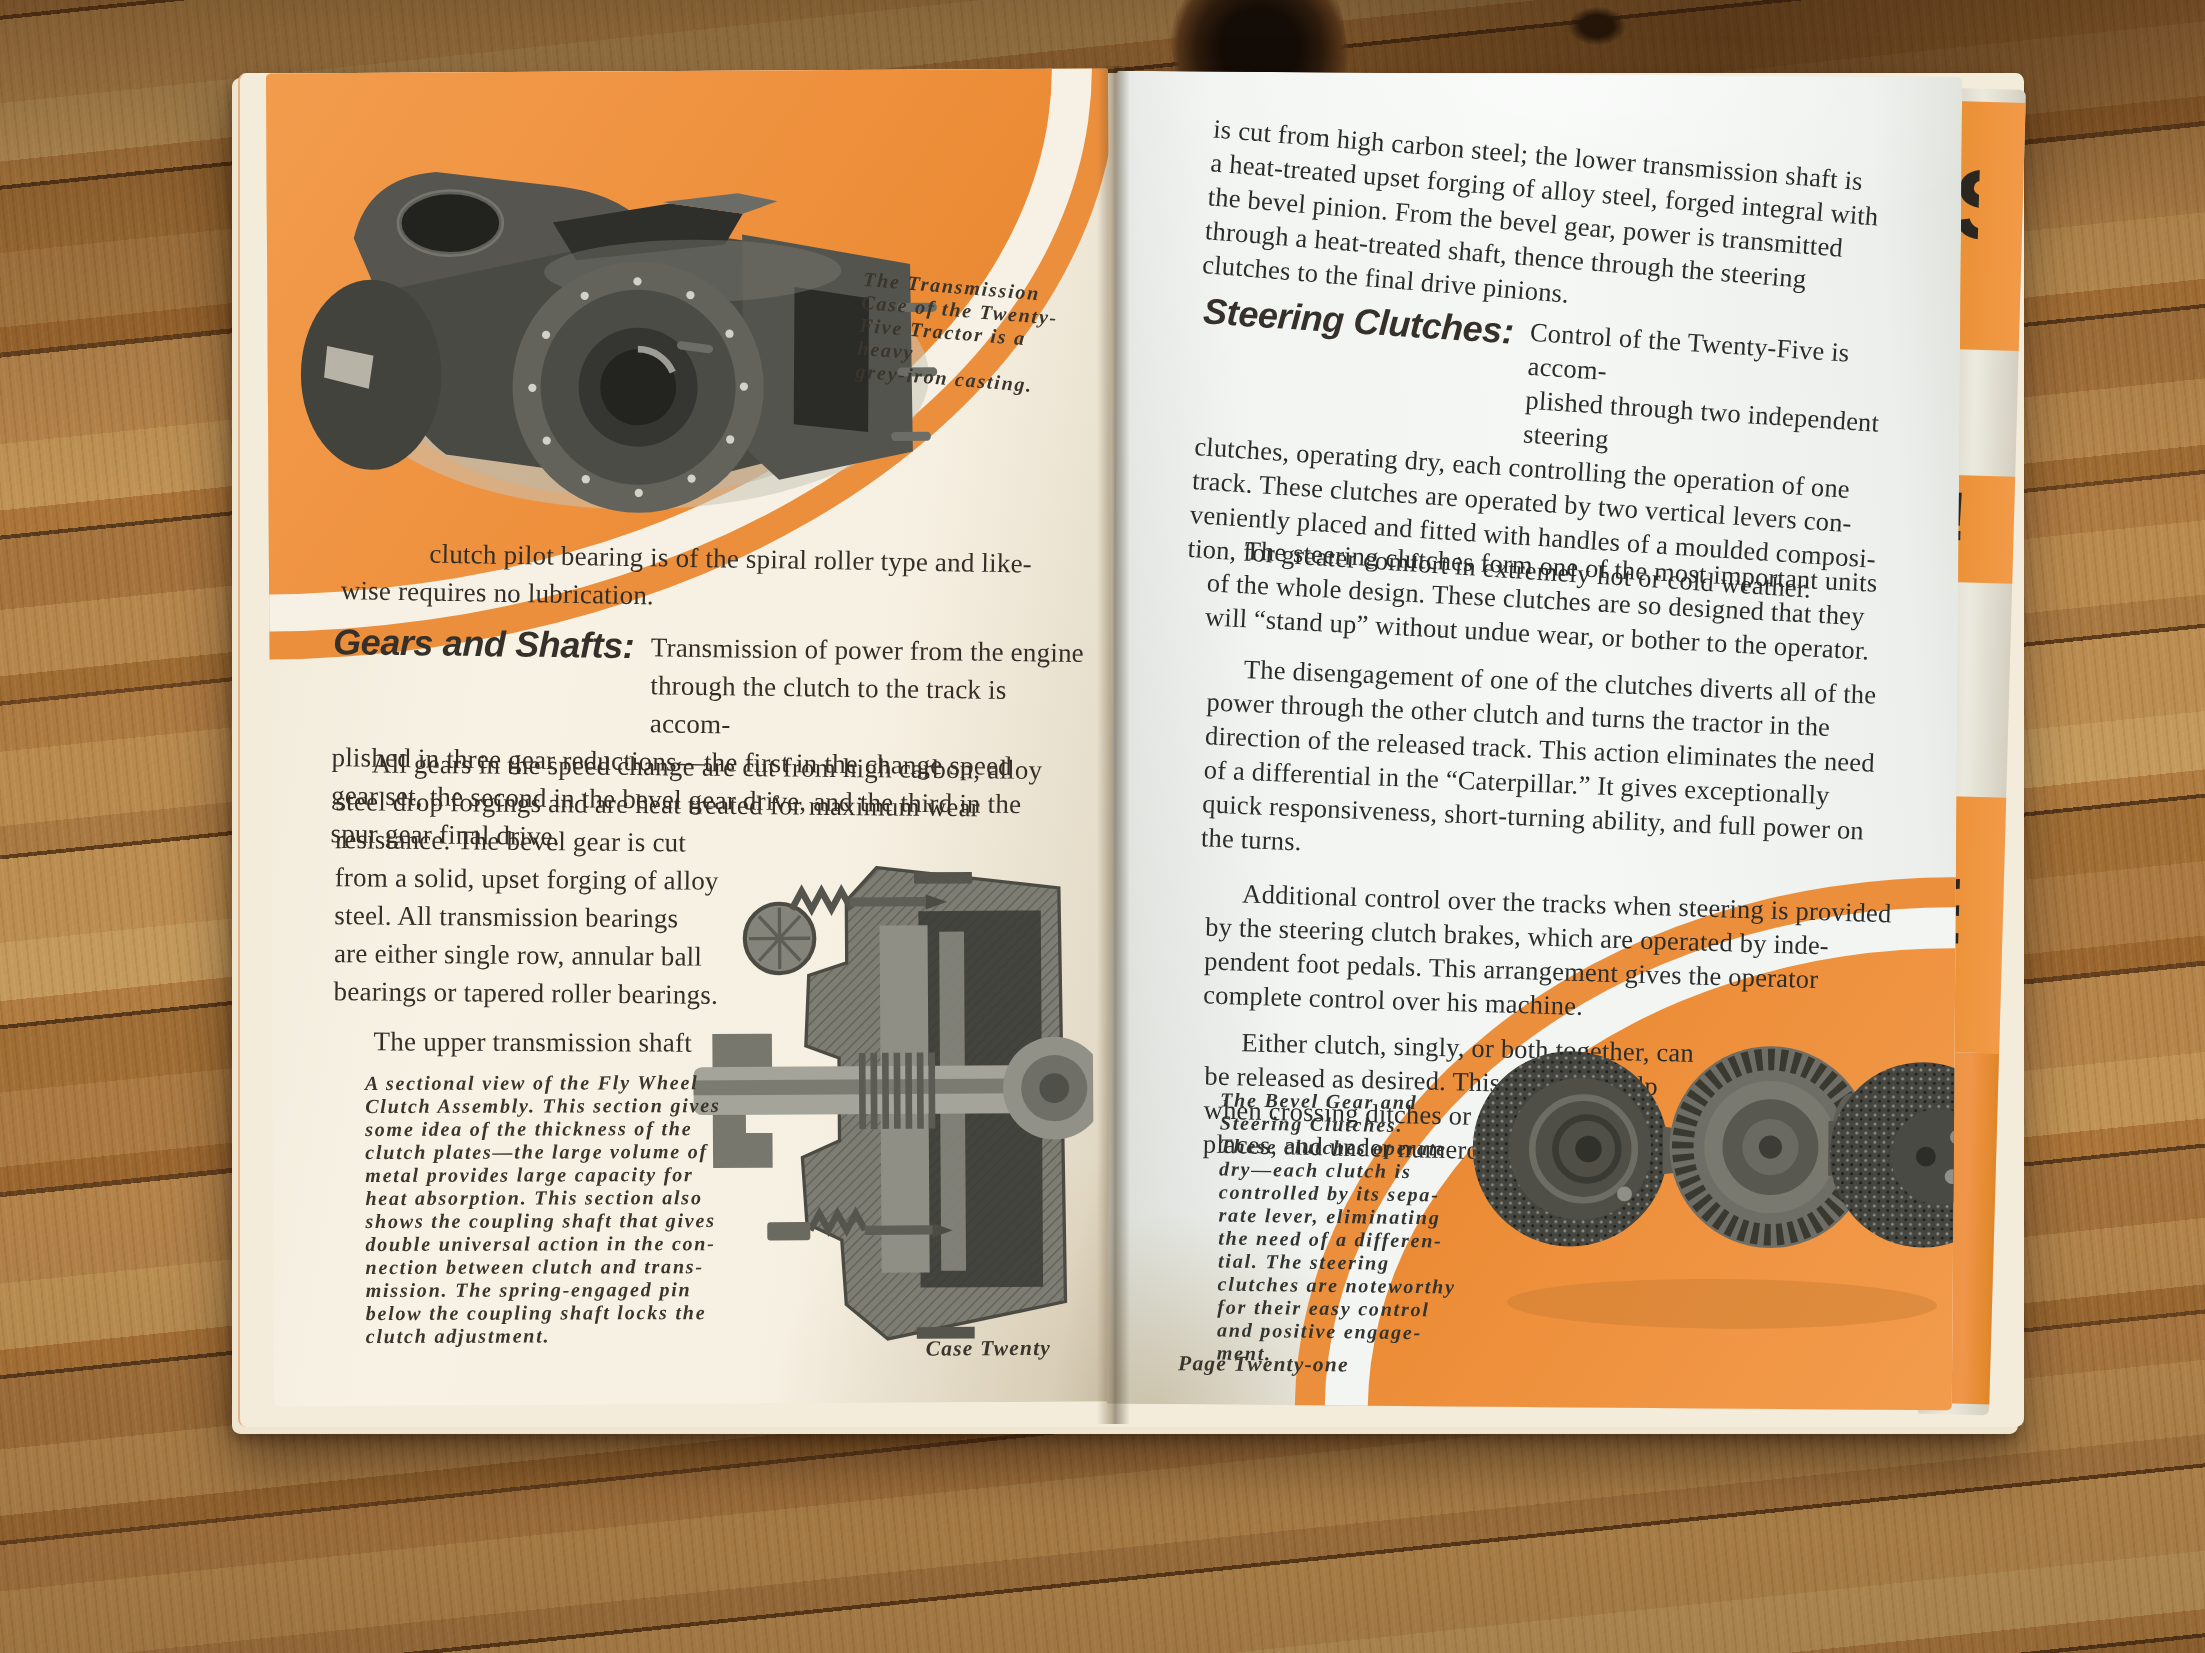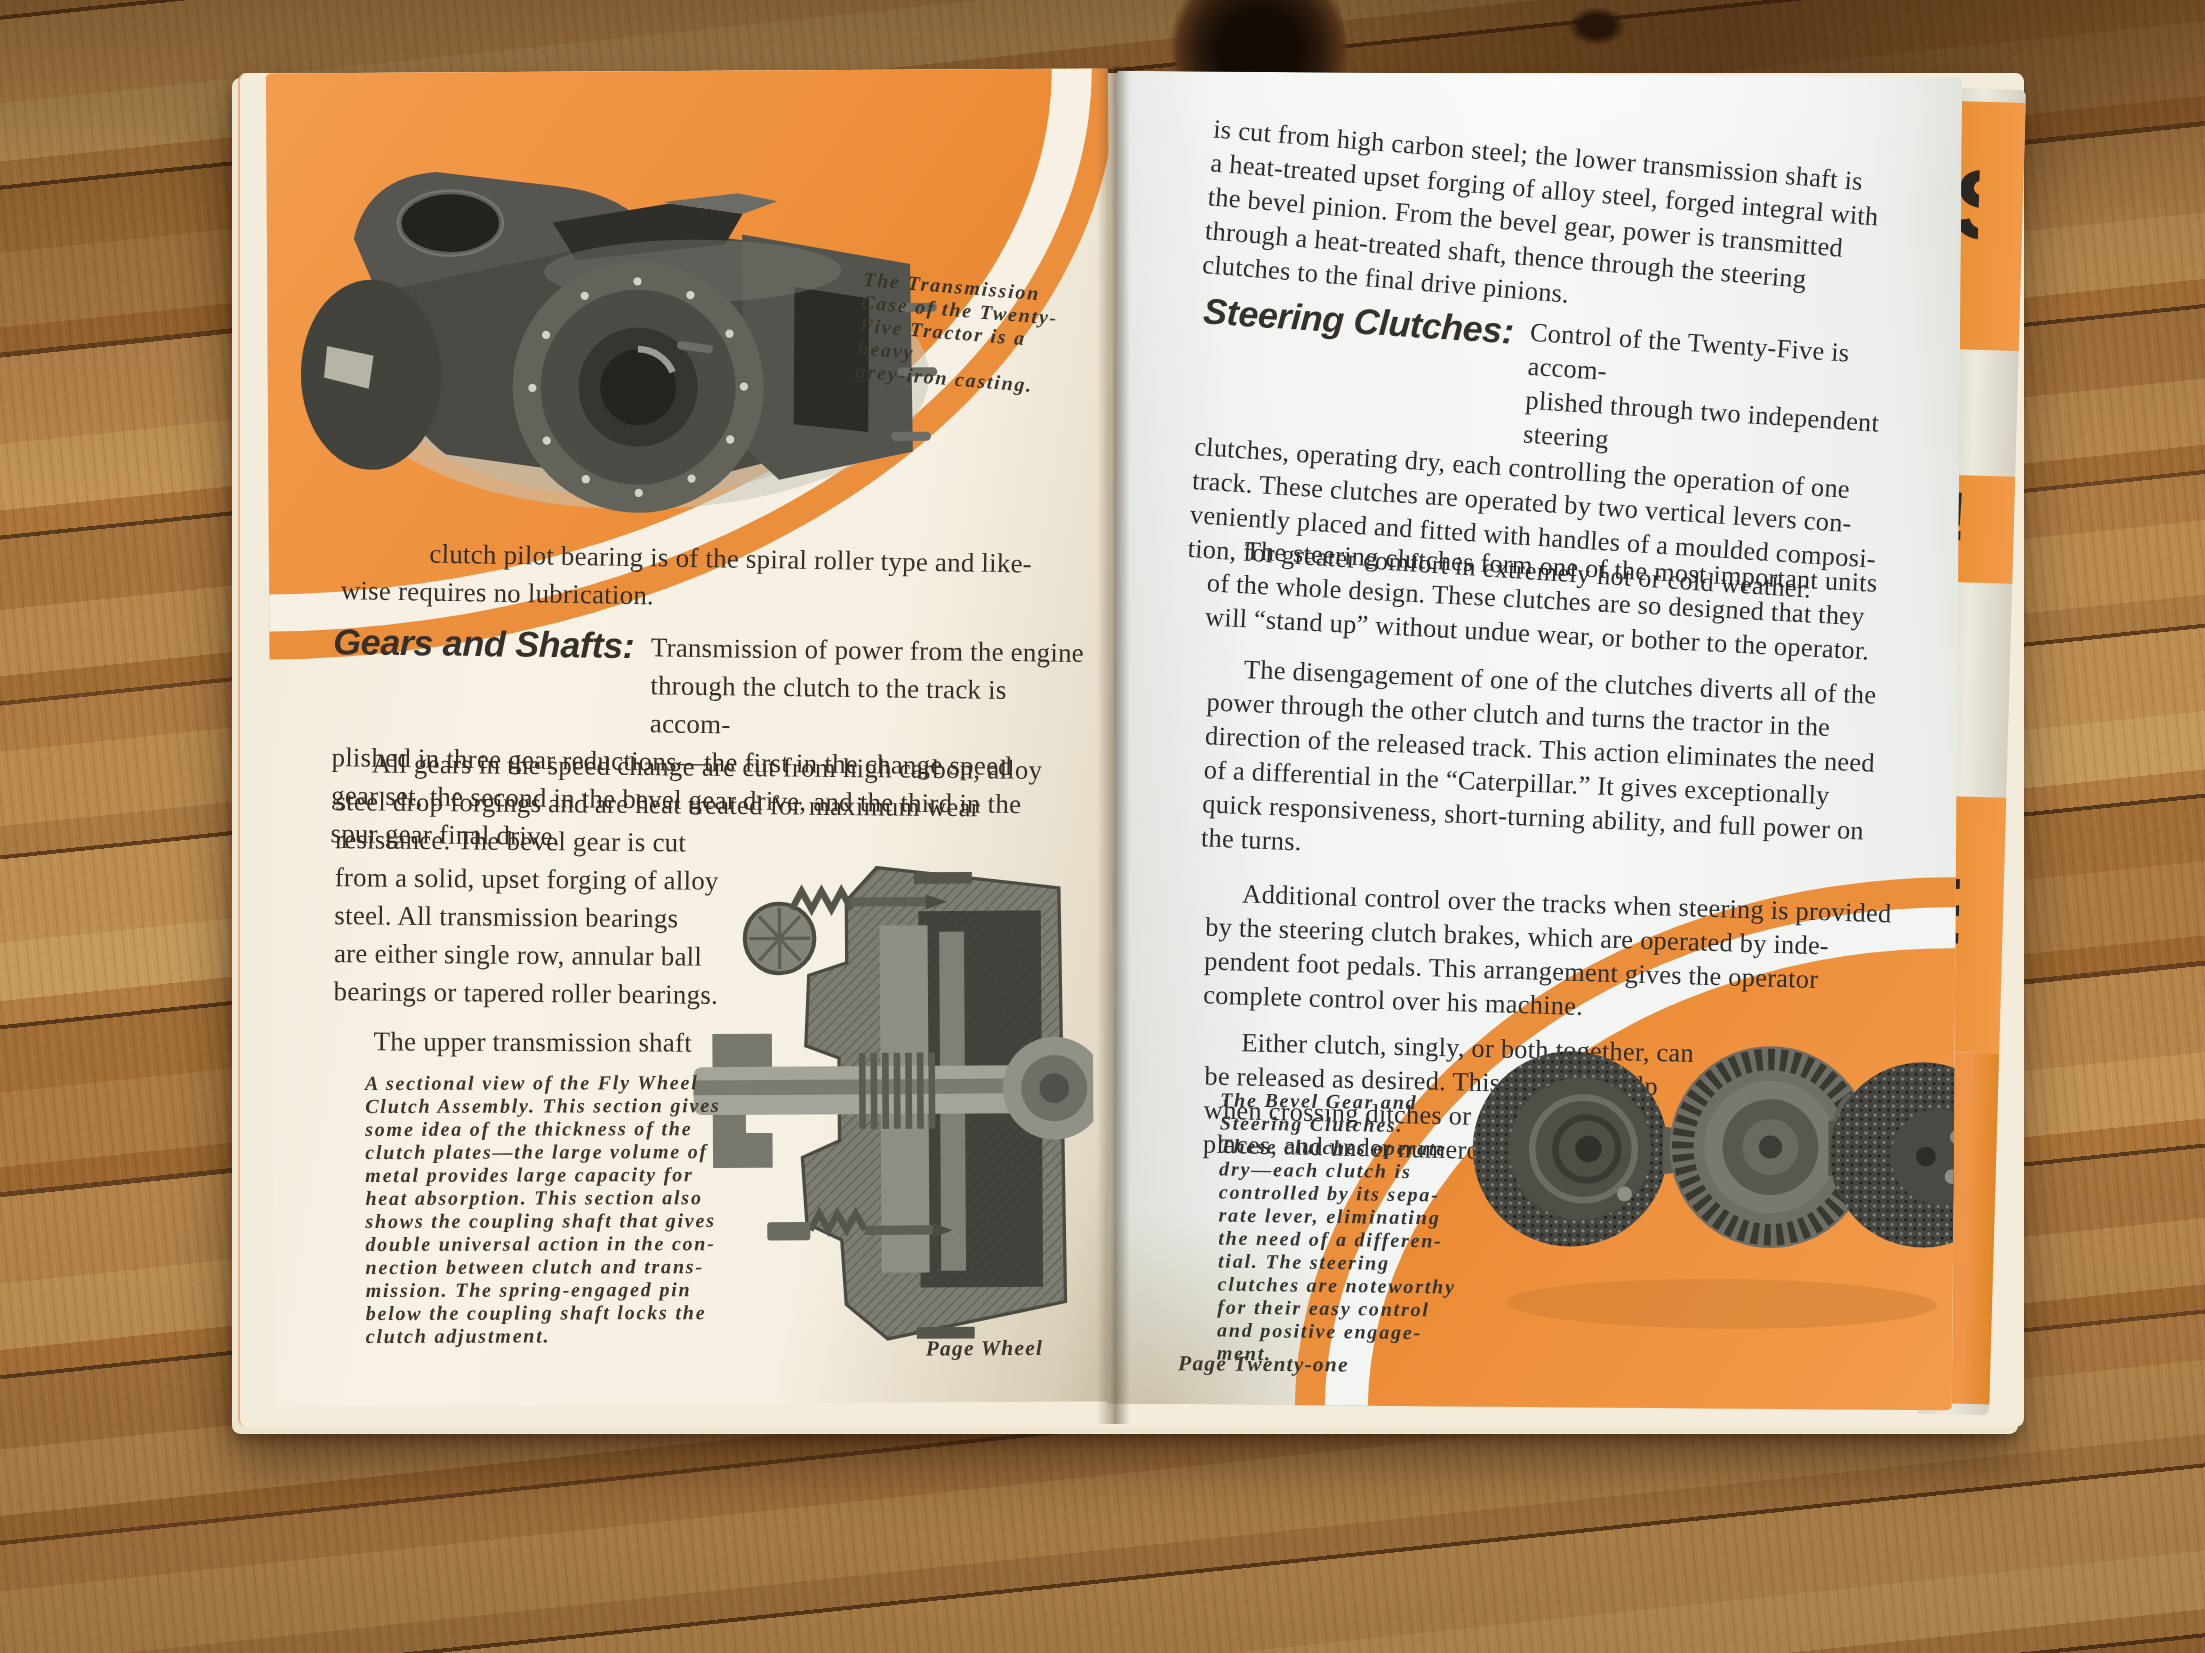--- a/index.html
+++ b/index.html
@@ -244,21 +244,21 @@
 clutch plates—the large volume of
 metal provides large capacity for
 heat absorption. This section also
 shows the coupling shaft that gives
 double universal action in the con-
 nection between clutch and trans-
 mission. The spring-engaged pin
 below the coupling shaft locks the
 clutch adjustment.</div>
 
-      <div class="tb footer" style="left:652px;top:1267px;">Page Wheel</div>
+      <div class="tb footer" style="left:652px;top:1267px;">Case Twenty</div>
     </div>
 
     <div class="page page-right rp">
       <div class="rp-orange">
         <div class="a3"></div>
           <div class="a2"></div>
           <div class="a1"></div>
       </div>
 
       <div class="tb body-txt pre" style="left:98px;top:40px;width:699px;transform:rotate(4.2deg);">is cut from high carbon steel; the lower transmission shaft is

